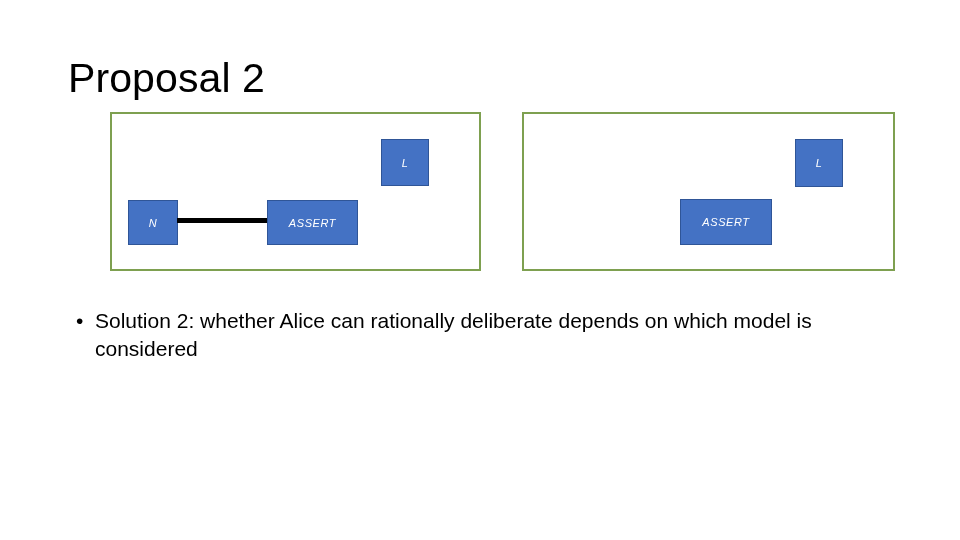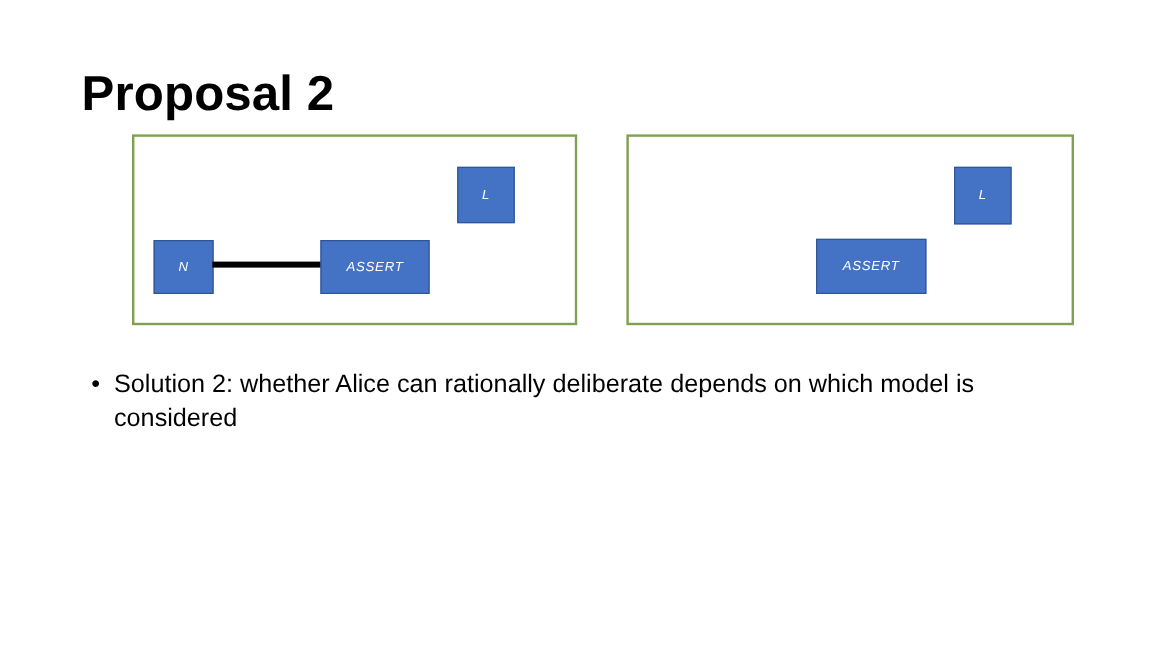--- a/index.html
+++ b/index.html
@@ -17,21 +17,21 @@
     background: #ffffff;
     overflow: hidden;
   }
 
   
   #slide-title {
     position: absolute;
     left: 68px;
     top: 57px;
     font-size: 41px;
-    font-weight: 700;
+    font-weight: 400;
     line-height: 1.05;
     color: #000000;
     letter-spacing: 0.1px;
     white-space: nowrap;
   }
 
   
   .diagram-frame {
     position: absolute;
     top: 112px;

